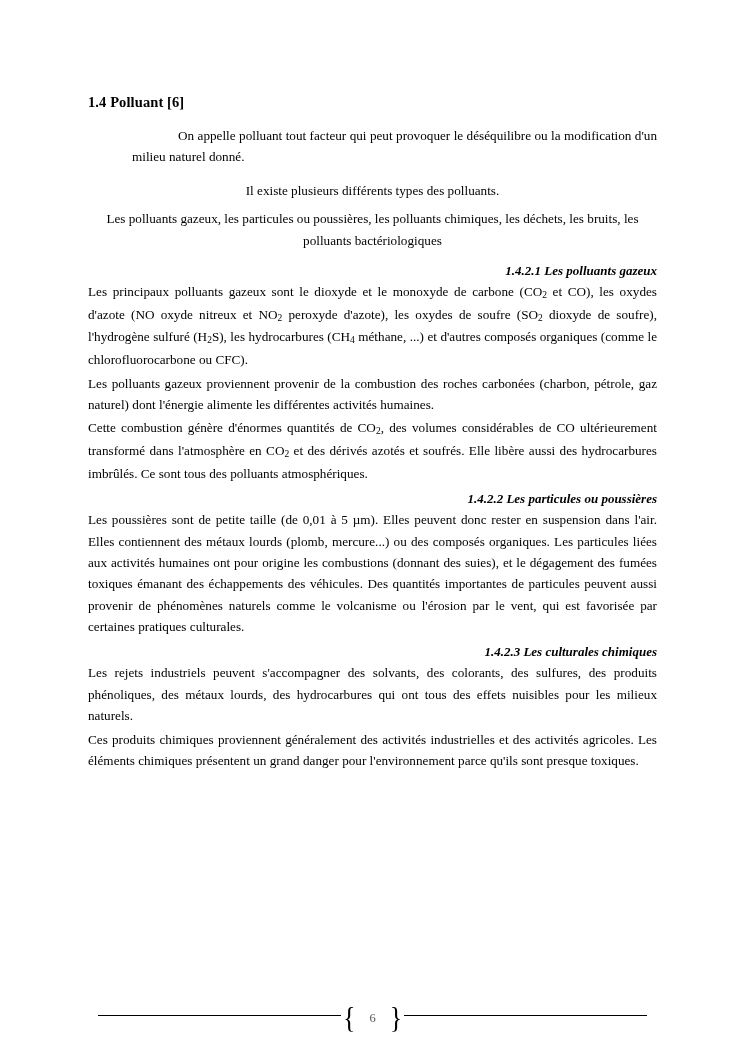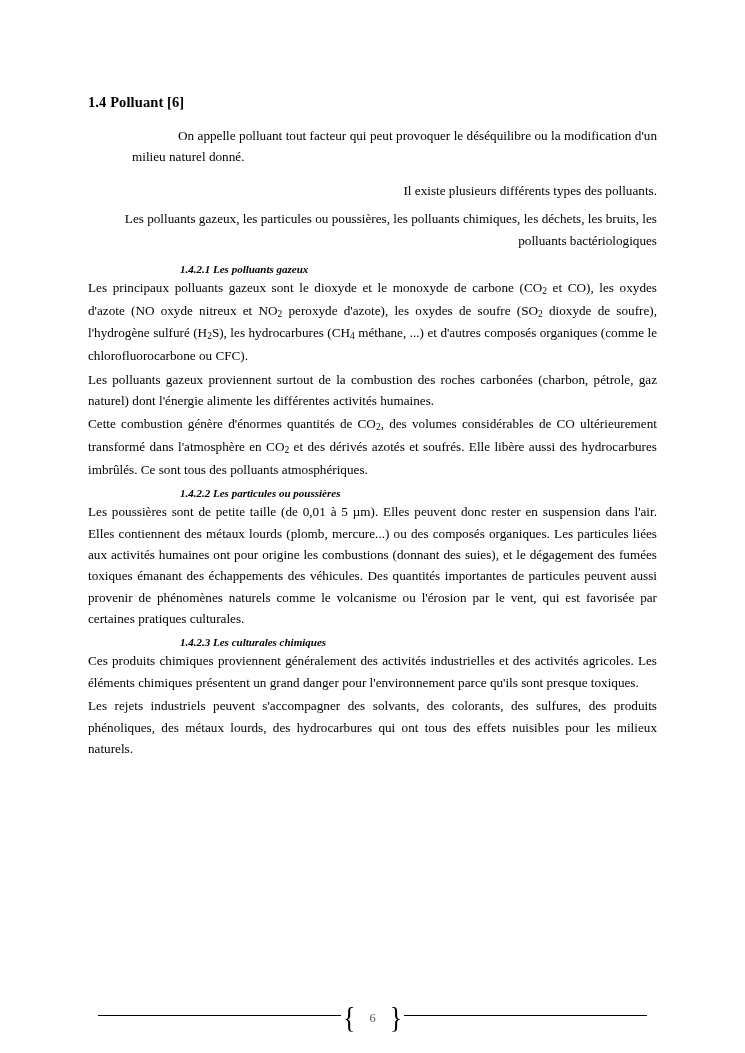--- a/index.html
+++ b/index.html
@@ -30,41 +30,42 @@
     margin: 0 0 14px 0;
     letter-spacing: 0.1px;
   }
   .h3 {
     font-size: 13.5px;
     font-weight: bold;
     margin: 0 0 6px 0;
     padding-left: 46px;
   }
   .h4 {
-    font-size: 11px;
+    font-size: 13px;
     font-weight: bold;
     font-style: italic;
     margin: 0 0 2px 0;
     padding-left: 92px;
+    text-align: right;
   }
   p {
     font-size: 13.2px;
     line-height: 1.62;
     margin: 0 0 2px 0;
     text-align: justify;
   }
   p.indent {
     text-indent: 46px;
     margin-left: 44px;
   }
   p.just {
     text-align: justify;
   }
   p.nojust {
-    text-align: right;
+    text-align: center;
   }
   .sp-s { height: 5px; }
   .sp-m { height: 10px; }
   sub {
     font-size: 9.5px;
     vertical-align: -0.25em;
   }
   .footer {
     position: absolute;
     left: 0;
@@ -120,33 +121,33 @@
   <div class="sp-m"></div>
 
   <p class="nojust">Il existe plusieurs différents types des polluants.</p>
   <div class="sp-s"></div>
   <p class="nojust">Les polluants gazeux, les particules ou poussières, les polluants chimiques, les déchets, les bruits, les polluants bactériologiques</p>
 
   <div class="sp-m"></div>
 
   <h4 class="h4">1.4.2.1 Les polluants gazeux</h4>
   <p class="just">Les principaux polluants gazeux sont le dioxyde et le monoxyde de carbone (CO<sub>2</sub> et CO), les oxydes d'azote (NO oxyde nitreux et NO<sub>2</sub> peroxyde d'azote), les oxydes de soufre (SO<sub>2</sub> dioxyde de soufre), l'hydrogène sulfuré (H<sub>2</sub>S), les hydrocarbures (CH<sub>4</sub> méthane, ...) et d'autres composés organiques (comme le chlorofluorocarbone ou CFC).</p>
-  <p class="just">Les polluants gazeux proviennent surtout de la combustion des roches carbonées (charbon, pétrole, gaz naturel) dont l'énergie alimente les différentes activités humaines.</p>
+  <p class="just">Les polluants gazeux proviennent provenir de la combustion des roches carbonées (charbon, pétrole, gaz naturel) dont l'énergie alimente les différentes activités humaines.</p>
   <p class="just">Cette combustion génère d'énormes quantités de CO<sub>2</sub>, des volumes considérables de CO ultérieurement transformé dans l'atmosphère en CO<sub>2</sub> et des dérivés azotés et soufrés. Elle libère aussi des hydrocarbures imbrûlés. Ce sont tous des polluants atmosphériques.</p>
 
   <div class="sp-s"></div>
 
   <h4 class="h4">1.4.2.2 Les particules ou poussières</h4>
   <p class="just">Les poussières sont de petite taille (de 0,01 à 5 µm). Elles peuvent donc rester en suspension dans l'air. Elles contiennent des métaux lourds (plomb, mercure...) ou des composés organiques. Les particules liées aux activités humaines ont pour origine les combustions (donnant des suies), et le dégagement des fumées toxiques émanant des échappements des véhicules. Des quantités importantes de particules peuvent aussi provenir de phénomènes naturels comme le volcanisme ou l'érosion par le vent, qui est favorisée par certaines pratiques culturales.</p>
 
   <div class="sp-s"></div>
 
   <h4 class="h4">1.4.2.3 Les culturales chimiques</h4>
+  <p class="just">Les rejets industriels peuvent s'accompagner des solvants, des colorants, des sulfures, des produits phénoliques, des métaux lourds, des hydrocarbures qui ont tous des effets nuisibles pour les milieux naturels.</p>
   <p class="just">Ces produits chimiques proviennent généralement des activités industrielles et des activités agricoles. Les éléments chimiques présentent un grand danger pour l'environnement parce qu'ils sont presque toxiques.</p>
-  <p class="just">Les rejets industriels peuvent s'accompagner des solvants, des colorants, des sulfures, des produits phénoliques, des métaux lourds, des hydrocarbures qui ont tous des effets nuisibles pour les milieux naturels.</p>
 
 </div>
 
 <div class="footer">
   <div class="footer-rule left"></div>
   <div class="footer-rule right"></div>
   <div class="footer-center">
     <span class="brace">{</span><span class="pagenum">6</span><span class="brace">}</span>
   </div>
 </div>

